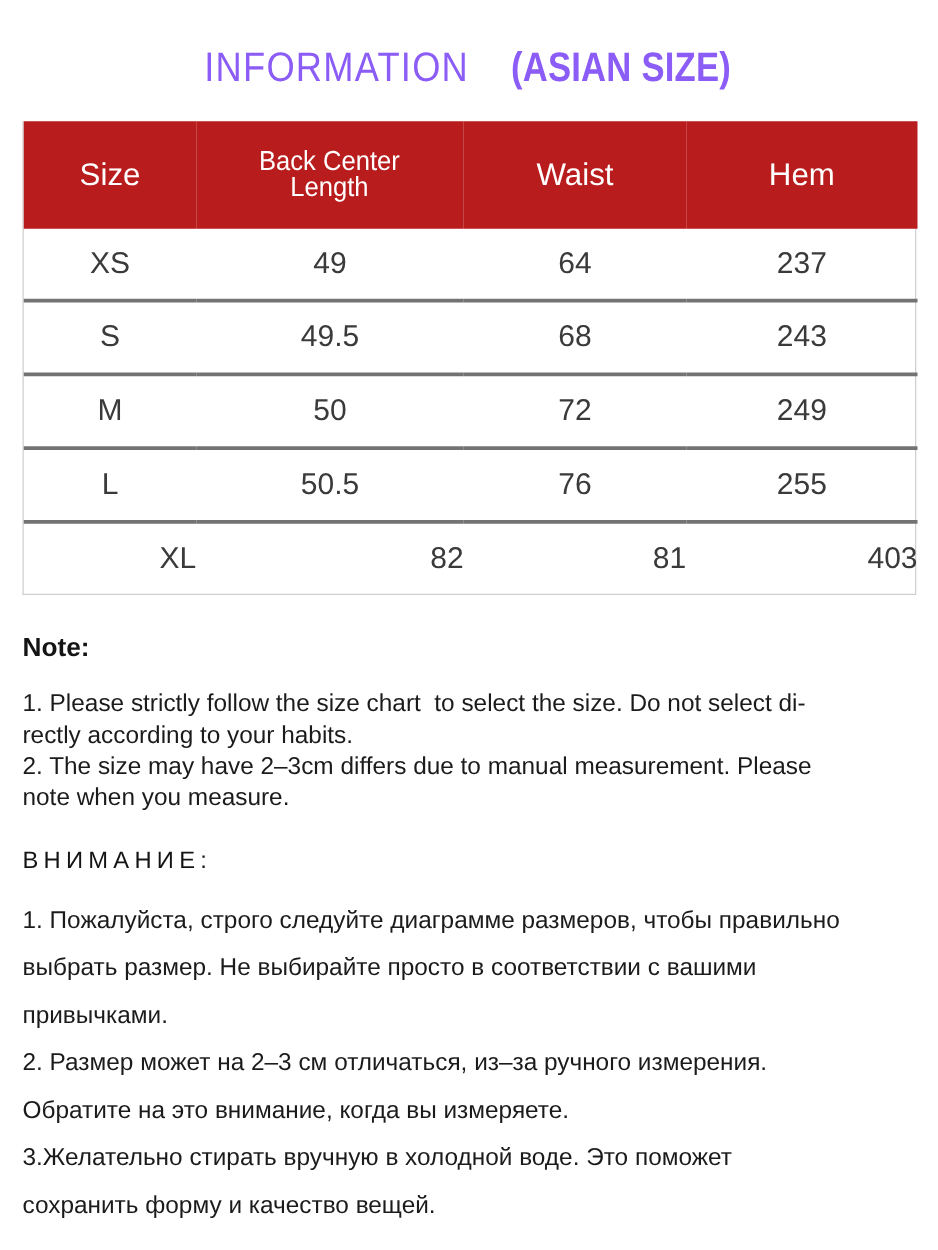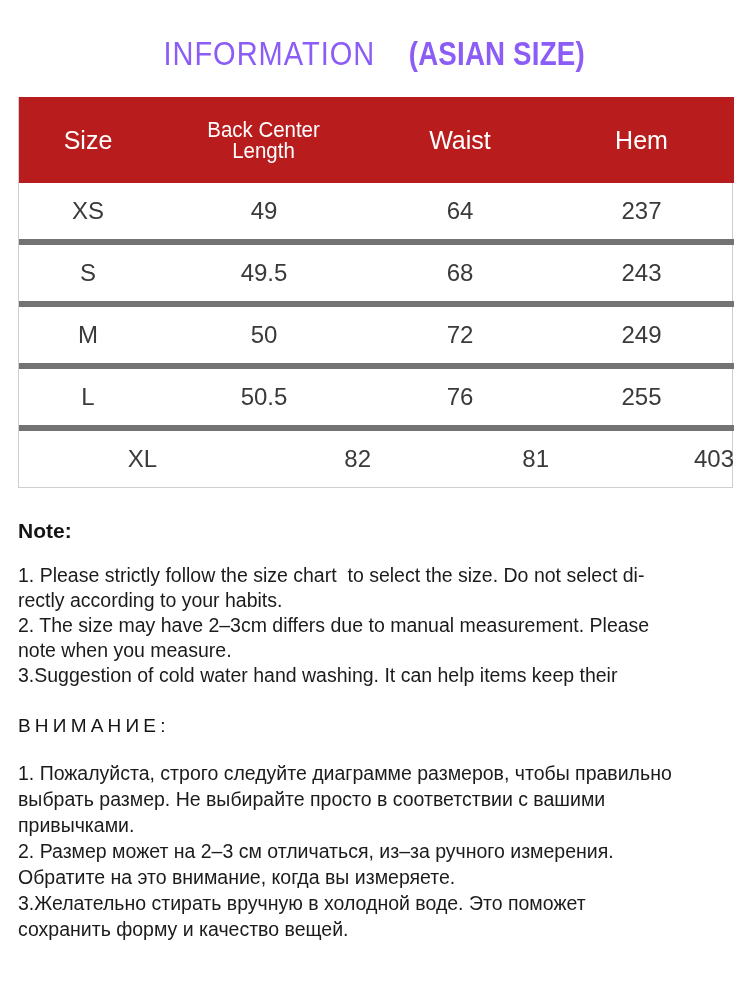--- a/index.html
+++ b/index.html
@@ -81,21 +81,21 @@
     transform: scaleX(0.93);
     white-space: pre-line;
   }
   table.size-table tbody td {
     height: 56px;
     text-align: center;
     vertical-align: middle;
     font-size: 24px;
     font-weight: 300;
     color: #3a3a3a;
-    border-bottom: 6px solid #737373;
+    border-bottom: 3px solid #737373;
     padding: 0;
     font-family: "Liberation Sans Narrow", "Liberation Sans", sans-serif;
   }
   table.size-table tbody tr:last-child td {
     border-bottom: none;
     text-align: right;
   }
   .col-size   { width: 138px; }
   .col-bcl    { width: 214px; }
   .col-waist  { width: 178px; }
@@ -132,20 +132,21 @@
   }
   .ru-body {
     margin-top: 22px;
     font-size: 19.5px;
     line-height: 26px;
     color: #1b1b1b;
     font-weight: 400;
   }
   .ru-body .line {
     white-space: pre-wrap;
+    margin-top: 12px;
   }
 </style>
 </head>
 <body>
 
 <div class="title-wrap">
   <div class="title">
     <span class="thin">INFORMATION</span><span class="heavy">(ASIAN SIZE)</span>
   </div>
 </div>
@@ -212,21 +213,20 @@
 
 <div class="notes">
 
   <div class="note-heading">Note:</div>
 
   <div class="note-body">
     <div class="line">1. Please strictly follow the size chart  to select the size. Do not select di-</div>
     <div class="line">rectly according to your habits.</div>
     <div class="line">2. The size may have 2–3cm differs due to manual measurement. Please</div>
     <div class="line">note when you measure.</div>
-    <div class="line">3.Suggestion of cold water hand washing. It can help items keep their</div>
   </div>
 
   <div class="ru-heading">ВНИМАНИЕ:</div>
 
   <div class="ru-body">
     <div class="line">1. Пожалуйста, строго следуйте диаграмме размеров, чтобы правильно</div>
     <div class="line">выбрать размер. Не выбирайте просто в соответствии с вашими</div>
     <div class="line">привычками.</div>
     <div class="line">2. Размер может на 2–3 см отличаться, из–за ручного измерения.</div>
     <div class="line">Обратите на это внимание, когда вы измеряете.</div>

